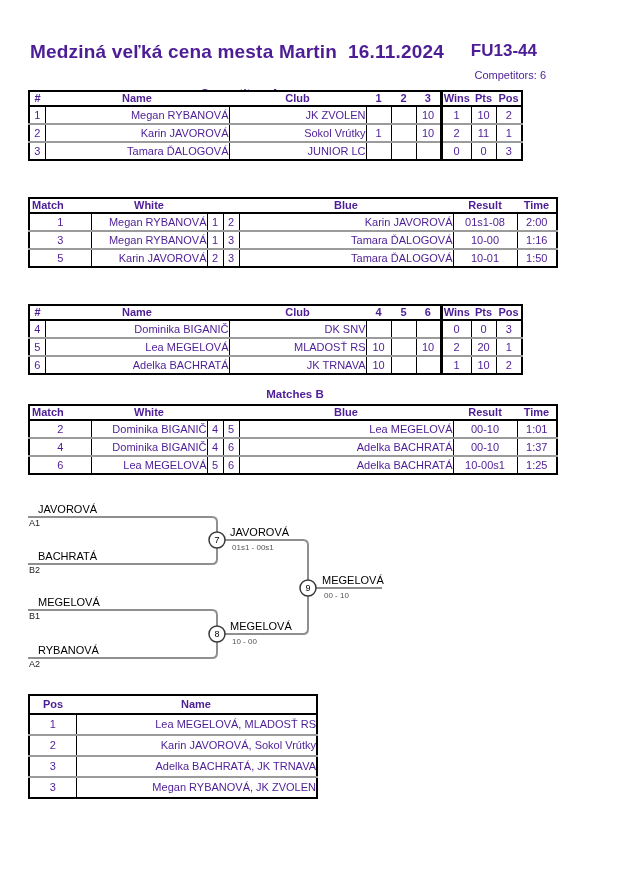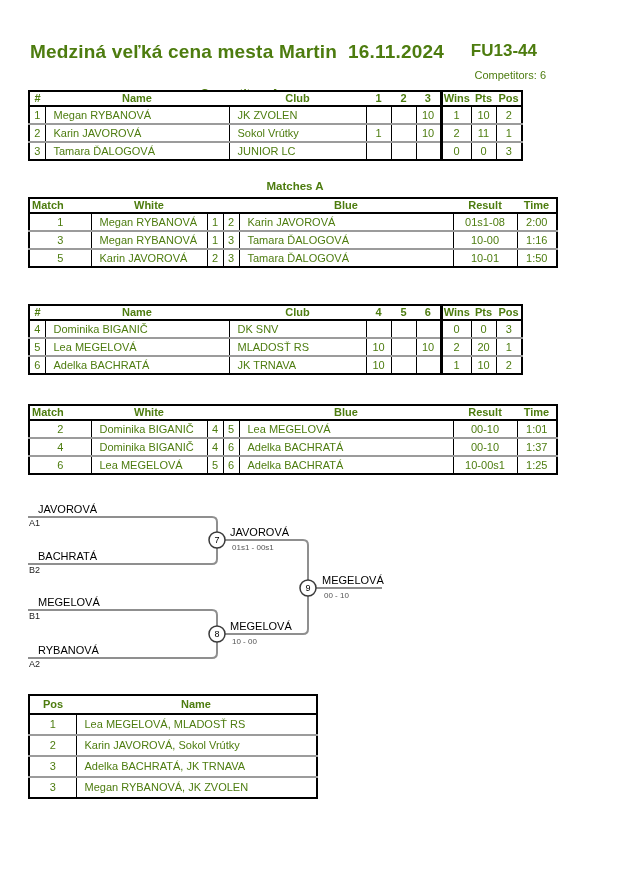--- a/index.html
+++ b/index.html
@@ -1,19 +1,19 @@
 <!DOCTYPE html>
 <html><head>
 <meta charset="utf-8">
 <style>
   * { margin:0; padding:0; box-sizing:border-box; }
   html,body { background:#fff; }
   .page {
     position:relative; width:570px; height:891px; background:#ffffff;
-    font-family:"Liberation Sans", sans-serif; color:#4d7c0f; overflow:hidden;
+    font-family:"Liberation Sans", sans-serif; color:#4c1d95; overflow:hidden;
   }
   .title {
     position:absolute; left:30px; top:41px;
     font-size:19px; font-weight:bold; white-space:pre; letter-spacing:0.2px;
   }
   .category {
     position:absolute; right:33px; top:41px;
     font-size:17px; font-weight:bold;
   }
   .comp-count {
@@ -34,21 +34,21 @@
   .tbl th, .tbl td {
     font-size:11px; line-height:1; padding:0; text-align:center;
     white-space:nowrap; overflow:hidden;
   }
   .tbl thead tr { height:15px; }
   .tbl tbody tr { height:18px; }
   .tbl th { font-weight:bold; border:none; border-bottom:2px solid #000; }
   .tbl tbody td + td { border-left:1px solid #000; }
   .tbl tbody tr + tr td { border-top:2px solid #9b9b9b; }
   .tbl th.sep, .tbl td.sep { border-left:3px solid #000; }
-  .tbl .left { text-align:left; padding-left:8px; }
+  .tbl .left { text-align:right; padding-left:8px; }
   .tbl th.hleft { text-align:left; padding-left:2px; }
 
   table.res thead tr { height:19px; }
   table.res tbody tr { height:21px; }
 
   .bracket-svg { position:absolute; left:0; top:490px; }
   .bracket-svg text { font-family:"Liberation Sans", sans-serif; }
   .bk-name { font-size:11px; fill:#000; }
   .bk-seed { font-size:9px; fill:#222; }
   .bk-score { font-size:8px; fill:#555; }
@@ -121,21 +121,20 @@
         <td></td>
         <td></td>
         <td></td>
         <td class="sep">0</td>
         <td>0</td>
         <td>3</td>
       </tr>
     </tbody>
   </table>
 
-  <div class="sec-head w-match" style="top:180px">Matches A</div>
   <table class="tbl" style="top:197px">
     <colgroup>
       <col style="width:62px">
         <col style="width:116px">
         <col style="width:16px">
         <col style="width:16px">
       <col style="width:214px">
         <col style="width:64px">
         <col style="width:40px">
     </colgroup>
@@ -236,20 +235,21 @@
         <td>10</td>
         <td></td>
         <td></td>
         <td class="sep">1</td>
         <td>10</td>
         <td>2</td>
       </tr>
     </tbody>
   </table>
 
+  <div class="sec-head w-match" style="top:388px">Matches B</div>
   <table class="tbl" style="top:404px">
     <colgroup>
       <col style="width:62px">
         <col style="width:116px">
         <col style="width:16px">
         <col style="width:16px">
       <col style="width:214px">
         <col style="width:64px">
         <col style="width:40px">
     </colgroup>

